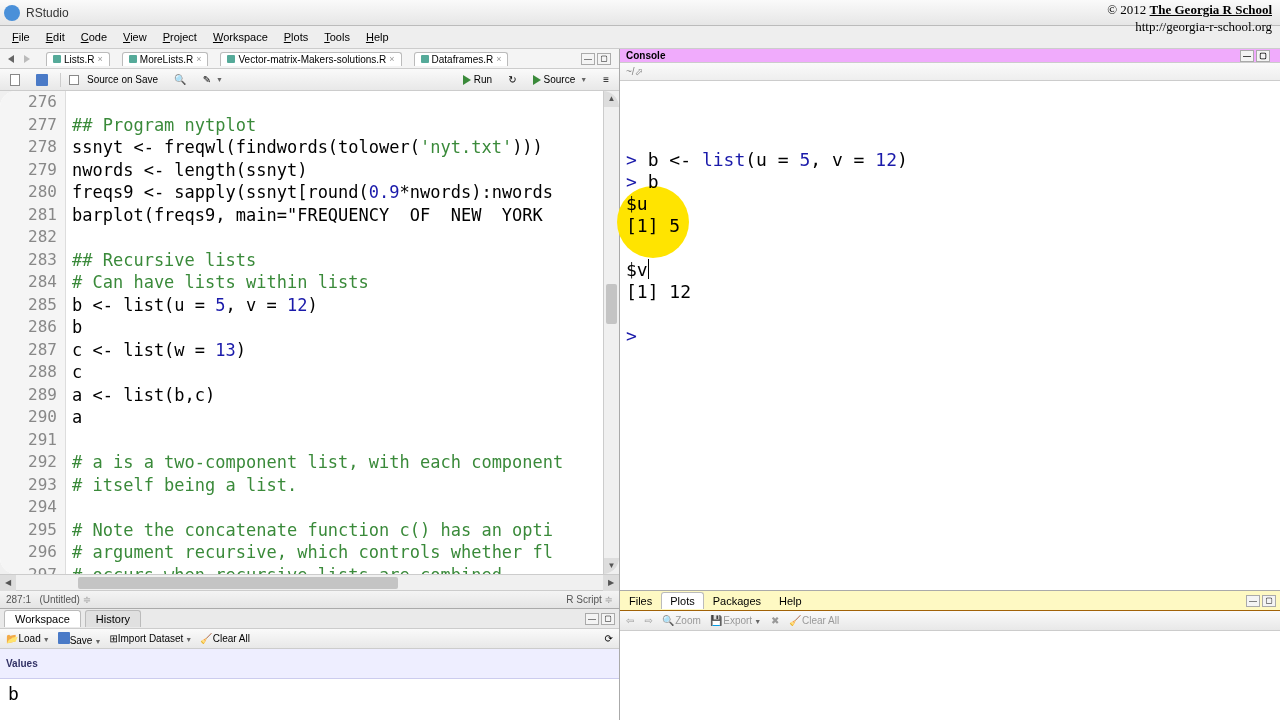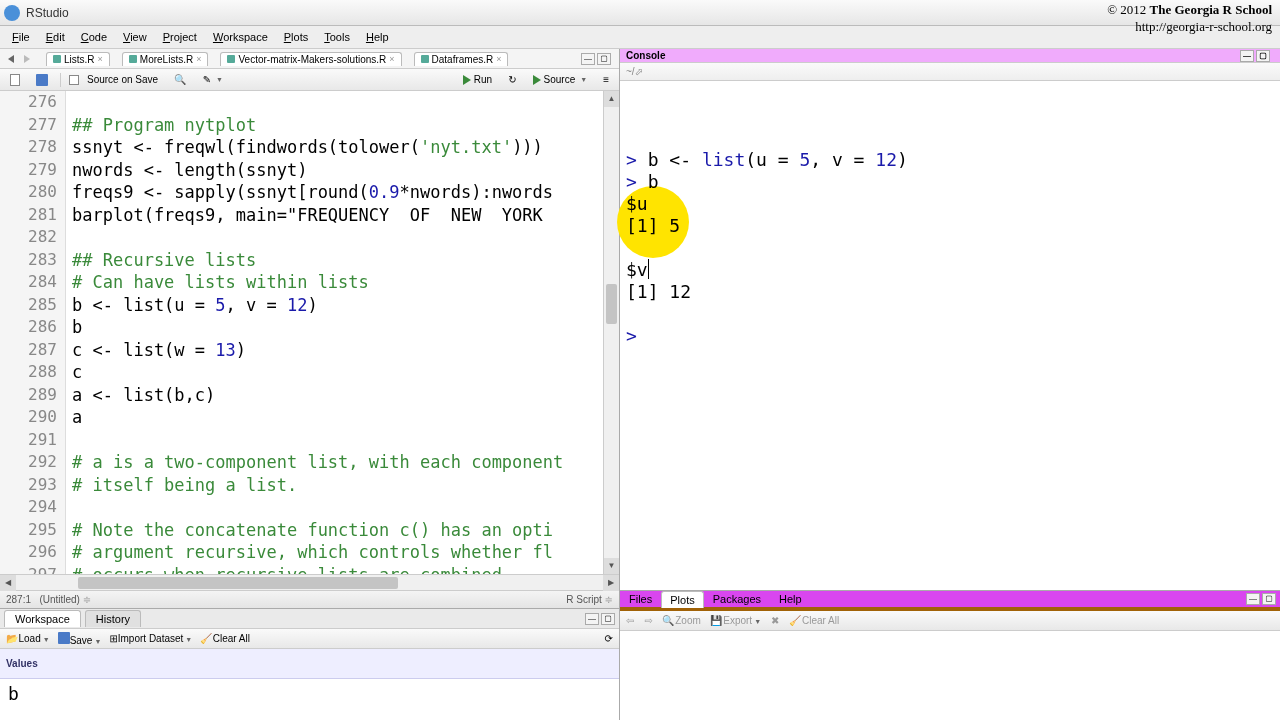--- a/index.html
+++ b/index.html
@@ -3,21 +3,21 @@
 <meta charset="utf-8">
 <style>
 * { box-sizing: border-box; margin: 0; padding: 0; }
 body { font-family: Tahoma, Arial, sans-serif; font-size: 11px; background: #f0f0f0; width: 1280px; height: 720px; overflow: hidden; position: relative; }
 
 .titlebar { height: 26px; background: linear-gradient(#fafafa,#e6e6e6); border-bottom: 1px solid #bbb; display: flex; align-items: center; padding: 0 4px; }
 .titlebar-icon { width: 16px; height: 16px; background: #4a90d9; border-radius: 50%; margin-right: 6px; display: inline-block; }
 .titlebar-text { font-size: 12px; color: #333; }
 
 .copyright { position: absolute; top: 2px; right: 8px; text-align: right; font-family: Georgia, serif; font-size: 13px; color: #000; line-height: 1.3; }
-.copyright .brand { font-weight: bold; font-family: 'Old English Text MT', Georgia, serif; }
+.copyright .brand { font-weight: bold; font-family: 'Old English Text MT', Georgia, serif; text-decoration: underline; }
 
 .menubar { height: 23px; background: #eeeeee; border-bottom: 1px solid #ccc; display: flex; align-items: center; padding: 0 4px; }
 .menubar span { padding: 3px 8px; cursor: default; }
 .menubar span:first-letter { text-decoration: underline; }
 
 .main { display: flex; height: 671px; }
 .left-col { width: 620px; display: flex; flex-direction: column; border-right: 1px solid #aaa; }
 .right-col { flex: 1; display: flex; flex-direction: column; }
 
 .pane-tabs { height: 20px; background: #f4f4f4; border-bottom: 1px solid #ccc; display: flex; align-items: center; padding: 0 4px; gap: 2px; }
@@ -29,21 +29,21 @@
 .toolbar { height: 22px; background: linear-gradient(#fafafa,#e8e8e8); border-bottom: 1px solid #ccc; display: flex; align-items: center; padding: 0 6px; gap: 8px; font-size: 10px; }
 .toolbar .btn { display: flex; align-items: center; gap: 3px; padding: 1px 4px; cursor: pointer; }
 .toolbar .sep { width: 1px; height: 14px; background: #ccc; }
 .icon-sm { width: 12px; height: 12px; display: inline-block; }
 .icon-save { background: #4a7ac7; border-radius: 1px; }
 .icon-run { border-left: 8px solid #3a8a3a; border-top: 5px solid transparent; border-bottom: 5px solid transparent; width: 0; height: 0; }
 .icon-back { border-right: 6px solid #666; border-top: 4px solid transparent; border-bottom: 4px solid transparent; width: 0; height: 0; }
 .icon-fwd { border-left: 6px solid #666; border-top: 4px solid transparent; border-bottom: 4px solid transparent; width: 0; height: 0; }
 .icon-doc { background: #fff; border: 1px solid #888; width: 10px; height: 12px; }
 
-.editor-area { flex: 1; position: relative; background: #fff; overflow: hidden; }
+.editor-area { flex: 1; position: relative; background: #fff; overflow: hidden; border-radius: 16px; }
 .editor-content { font-family: 'Lucida Console', Monaco, monospace; font-size: 17px; line-height: 22.5px; white-space: pre; }
 .gutter { position: absolute; left: 0; top: 0; width: 66px; background: #f5f5f5; border-right: 1px solid #ddd; text-align: right; padding-right: 8px; color: #888; font-family: 'Lucida Console', monospace; font-size: 16px; line-height: 22.5px; }
 .code-lines { position: absolute; left: 72px; top: 0; right: 16px; }
 .code-lines .line { height: 22.5px; }
 .comment { color: #3a8a3a; }
 .string { color: #3a8a3a; }
 .number { color: #1a1aaa; }
 
 .vscroll { position: absolute; right: 0; top: 0; bottom: 0; width: 16px; background: #f0f0f0; border-left: 1px solid #ccc; }
 .vscroll .arrow { height: 16px; background: #ddd; text-align: center; font-size: 8px; line-height: 16px; color: #555; }
@@ -69,21 +69,21 @@
 .console-header { height: 14px; background: #f0abfc; border-bottom: 1px solid #ccc; display: flex; align-items: center; padding: 0 6px; font-size: 10px; font-weight: bold; }
 .console-toolbar { height: 18px; background: linear-gradient(#fafafa,#eee); border-bottom: 1px solid #ccc; display: flex; align-items: center; padding: 0 6px; font-size: 10px; color: #888; }
 .console-body { flex: 1; background: #fff; font-family: 'Lucida Console', Monaco, monospace; font-size: 18px; line-height: 22px; padding: 2px 6px; white-space: pre; position: relative; }
 .prompt { color: #1a1aaa; }
 .console-func { color: #1a1aaa; }
 
 .highlight-circle { position: absolute; width: 72px; height: 72px; background: #ffe400; border-radius: 50%; z-index: 0; }
 .console-text { position: relative; z-index: 1; }
 
 .plots-pane { height: 130px; border-top: 1px solid #aaa; display: flex; flex-direction: column; }
-.plots-tabs { height: 20px; background: #d946ef; border-bottom: 4px solid #a16207; display: flex; align-items: center; position: relative; }
+.plots-tabs { height: 20px; background: #fef9c3; border-bottom: 1px solid #a16207; display: flex; align-items: center; position: relative; }
 .plots-tab { padding: 2px 8px; font-size: 11px; border: 1px solid transparent; }
 .plots-tab.active { background: #fff; border: 1px solid #bbb; border-bottom: none; border-radius: 3px 3px 0 0; }
 .plots-toolbar { height: 20px; background: linear-gradient(#fafafa,#e8e8e8); border-bottom: 1px solid #ccc; display: flex; align-items: center; padding: 0 6px; gap: 10px; font-size: 10px; color: #999; }
 .plots-body { flex: 1; background: #fff; }
 
 .pane-controls { margin-left: auto; display: flex; gap: 2px; padding-right: 4px; }
 .pane-btn { width: 14px; height: 12px; border: 1px solid #aaa; background: #f4f4f4; font-size: 8px; text-align: center; line-height: 10px; }
 
 .chk { width: 10px; height: 10px; border: 1px solid #888; background: #fff; display: inline-block; }
 .dropdown-arrow { font-size: 7px; color: #666; margin-left: 2px; }

